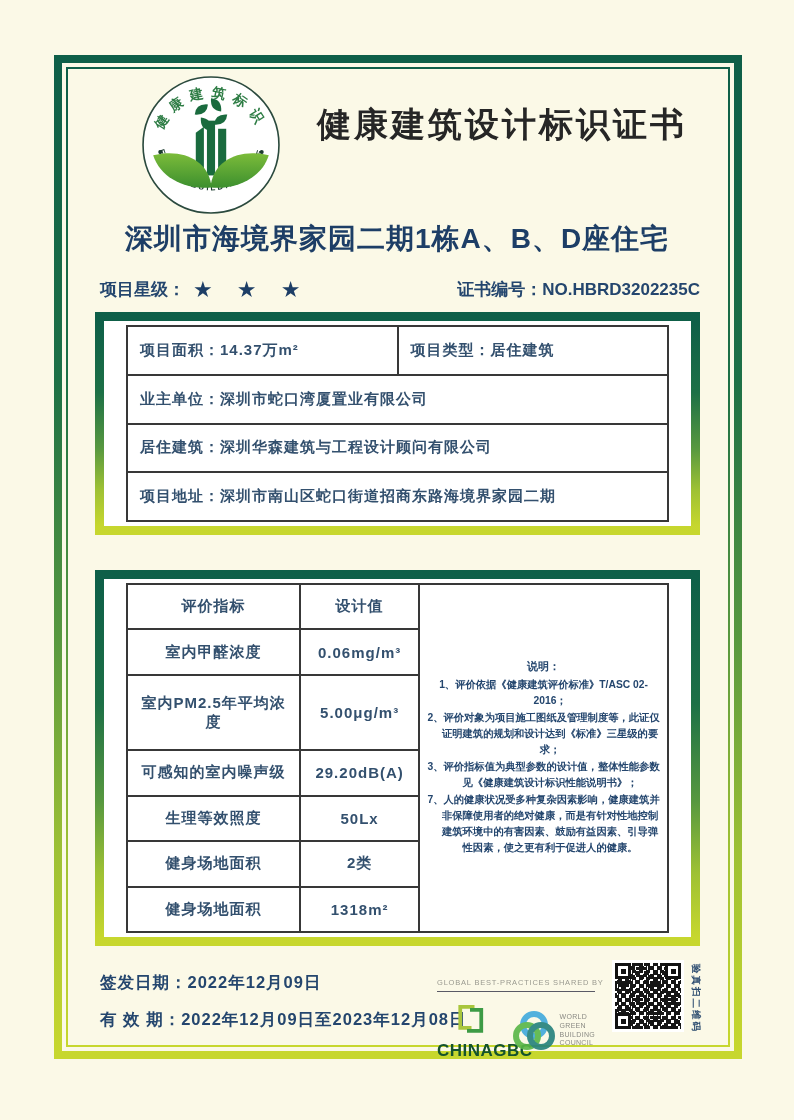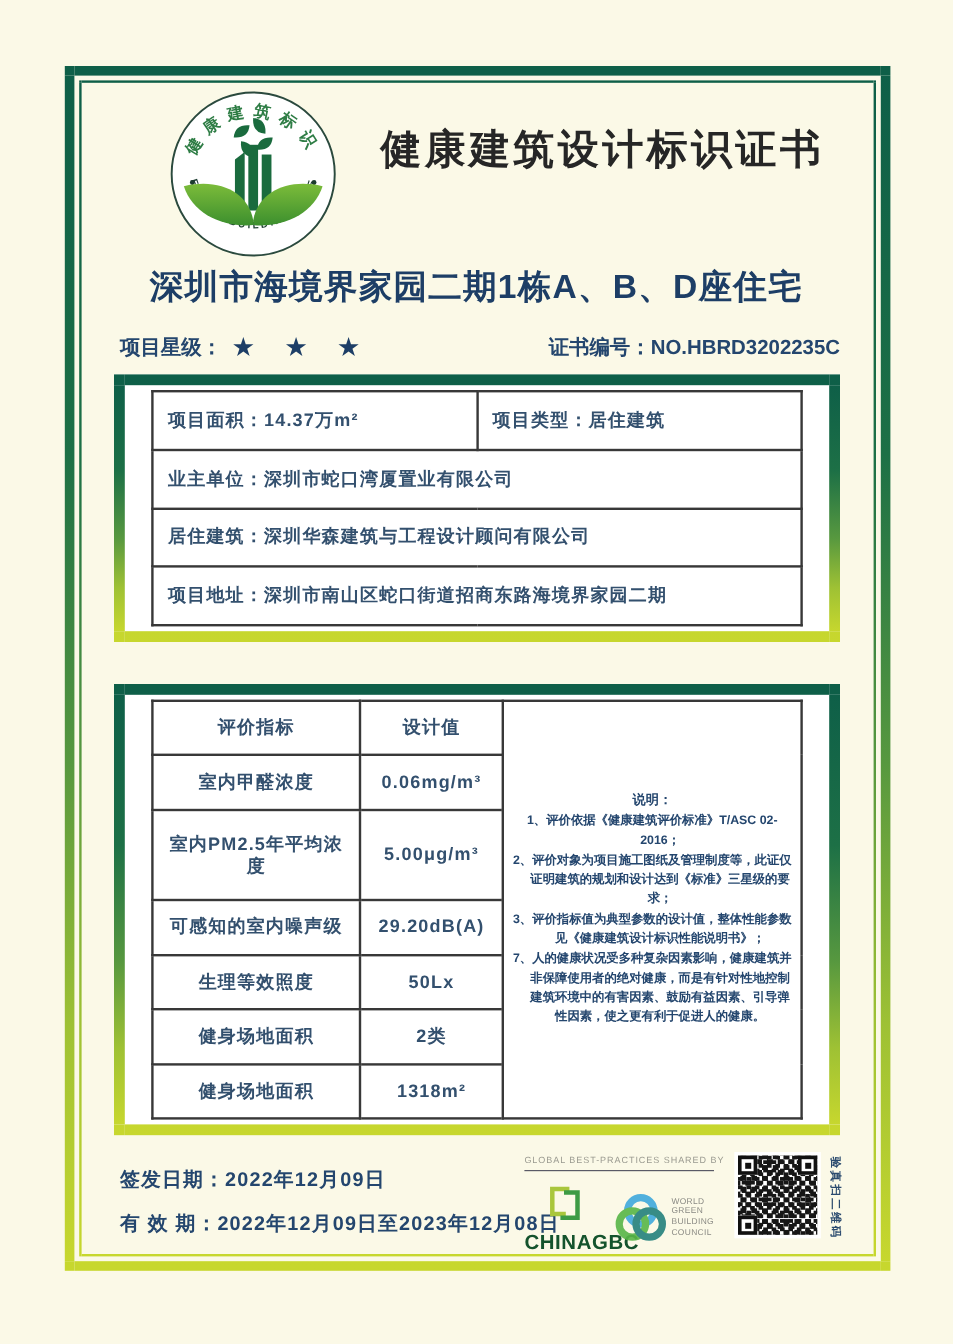--- a/index.html
+++ b/index.html
@@ -67,21 +67,21 @@
   td.notes-cell { vertical-align:top; text-align:left; padding:10px 9px; }
   .notes-title { font-size:11px; font-weight:700; color:#24466e; margin-bottom:3px; letter-spacing:0; }
   .note-item { font-size:10.3px; font-weight:600; color:#24466e; line-height:1.55;
     letter-spacing:0; padding-left:13px; text-indent:-13px; margin-bottom:1px; }
 
   
   .dates { position:absolute; left:100px; top:972px; }
   .date-line { font-size:16.5px; font-weight:700; color:#24466e; letter-spacing:1px; margin-bottom:15px; white-space:nowrap; }
 
   .shared-block { position:absolute; left:437px; top:962px; width:158px; text-align:center; }
-  .shared-caption { font-size:7.5px; color:#9a9a90; letter-spacing:0.8px; white-space:nowrap; }
+  .shared-caption { font-size:7.5px; color:#9a9a90; letter-spacing:0.8px; white-space:nowrap;margin-top:16px; }
   .shared-rule { margin-top:4px; border-top:1.5px solid #5a5a66; }
   .logos-row { margin-top:8px; display:flex; align-items:center; justify-content:space-between; }
   .chinagbc-wrap { width:66px; text-align:center; }
   .chinagbc-text { font-size:17px; font-weight:700; color:#14532d; letter-spacing:0.5px; margin-top:1px; }
   .wgbc-wrap { display:flex; align-items:center; gap:4px; }
   .wgbc-text div { font-size:7px; color:#8a8a84; text-align:left; line-height:1.25; letter-spacing:0.3px; }
 
   .qr-block { position:absolute; left:612px; top:960px; display:flex; gap:5px; }
   .qr {
     position:relative; width:72px; height:72px; background-color:#fff; padding:3px;

